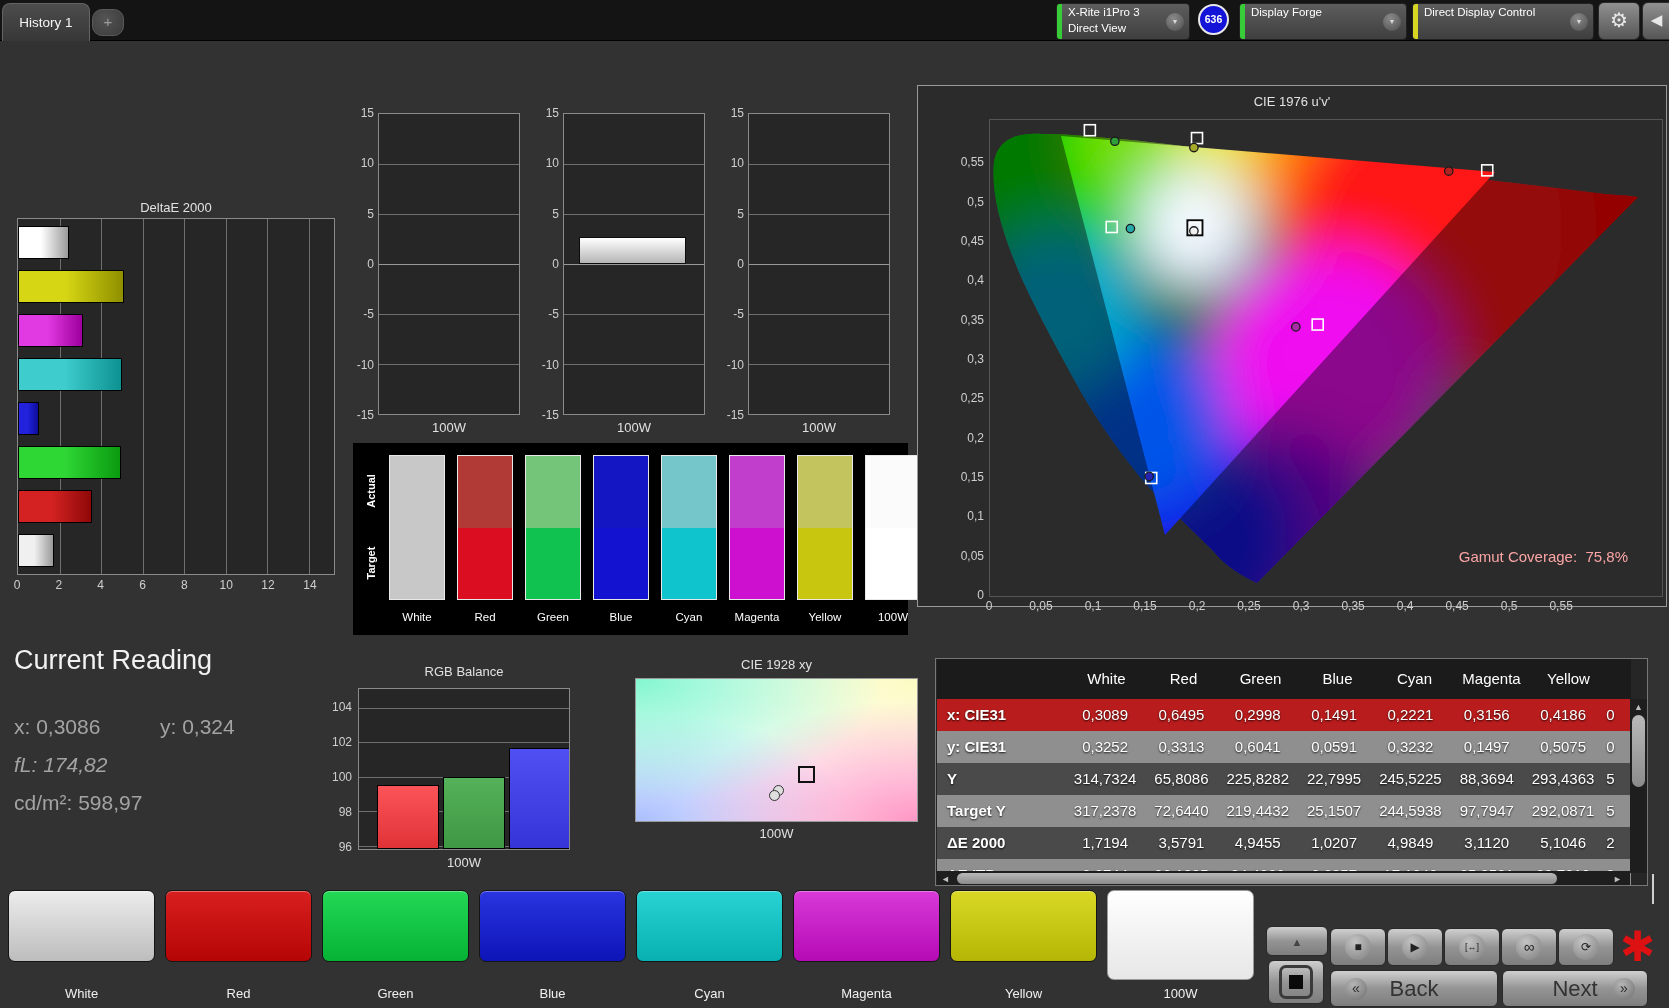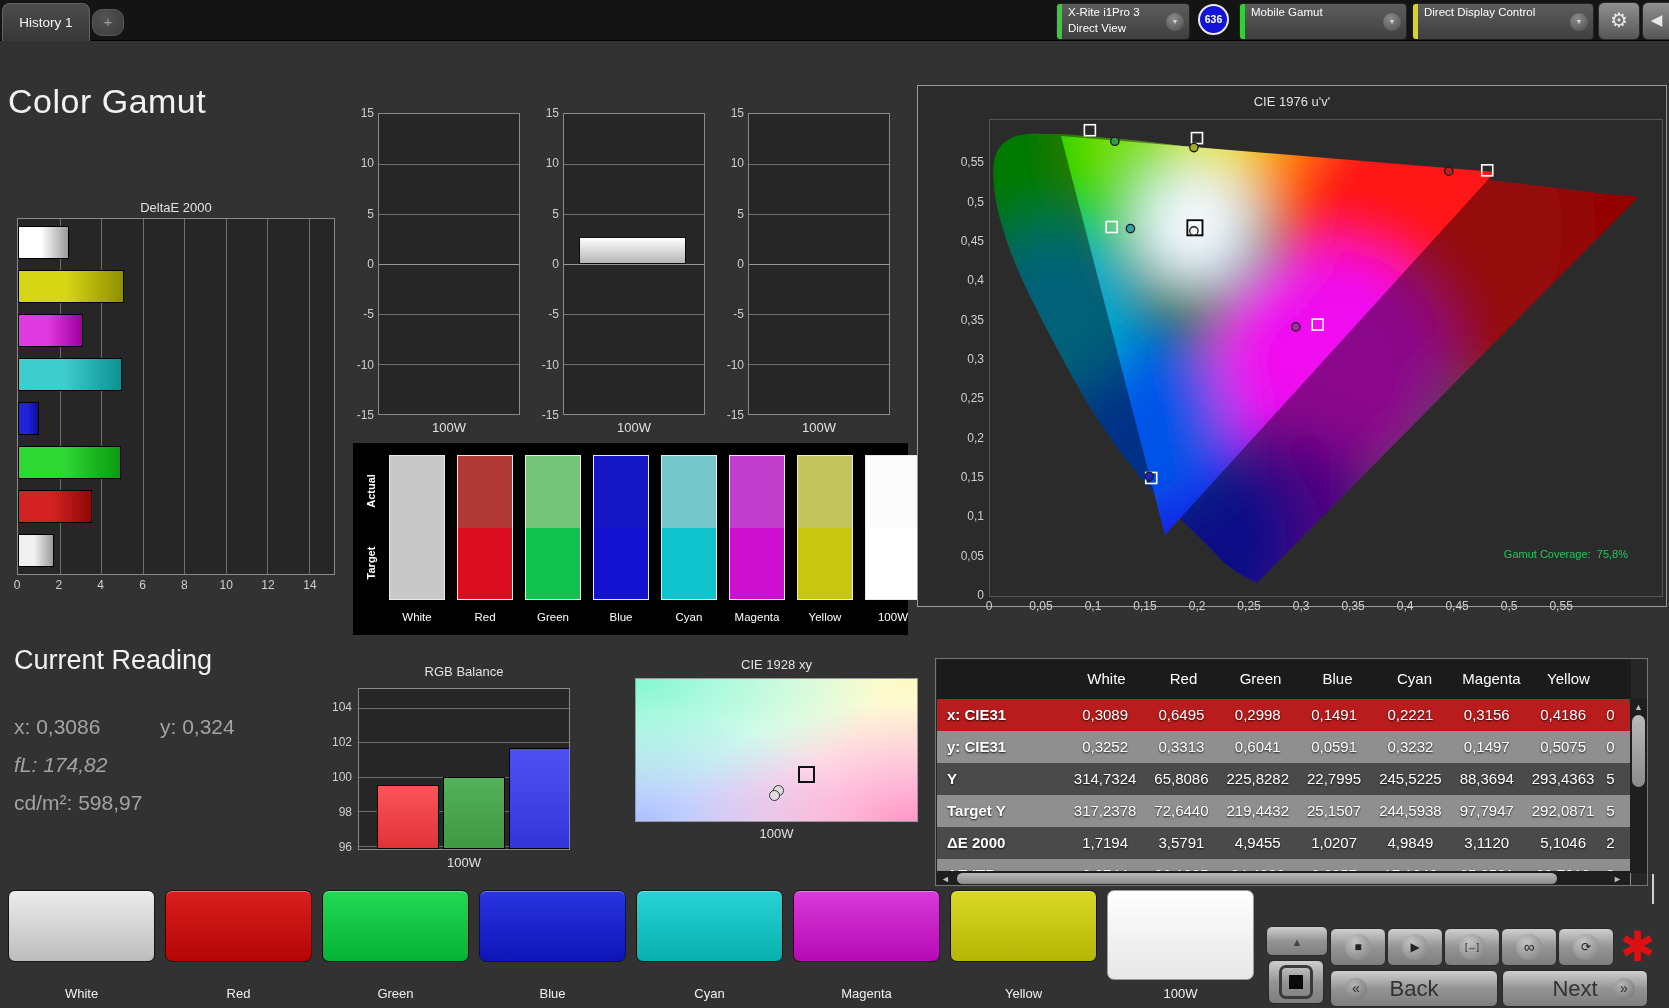--- a/index.html
+++ b/index.html
@@ -48,21 +48,21 @@
   #swatches{position:absolute;left:353px;top:443px;width:555px;height:192px;background:#000;}
   .vlab{position:absolute;left:-27px;width:90px;font-size:11px;font-weight:bold;color:#fff;text-align:center;
       transform:rotate(-90deg);}
   .swcol{width:56px;height:145px;border:1px solid #e8e8e8;box-sizing:border-box;}
   .swcol .half{width:100%;height:50%;}
   .swlab{width:58px;text-align:center;font-size:11.5px;color:#fff;}
   
   #cie76{position:absolute;left:917px;top:85px;width:750px;height:522px;background:#2b2b2b;border:1px solid #9a9a9a;box-sizing:border-box;}
   #cie76 .ptitle{position:absolute;left:0;top:8px;width:100%;}
   #cie76-plot{position:absolute;left:71px;top:33px;width:672px;height:476px;border:1px solid #555;box-sizing:content-box;}
-  #coverage{position:absolute;right:38px;top:462px;font-size:11px;color:#22c55e;}
+  #coverage{position:absolute;right:38px;top:462px;font-size:15px;color:#fca5a5;}
   
   #cr-title{position:absolute;left:14px;top:645px;font-size:27px;color:#f2f2f2;}
   .cr-val{position:absolute;font-size:21px;color:#a3a3a3;}
   
   #rgb-title{position:absolute;left:358px;top:664px;width:212px;}
   #rgb-plot{left:358px;top:688px;width:212px;height:162px;}
   .rgbbar{position:absolute;bottom:0;width:62px;border:1px solid #000;box-sizing:border-box;}
   #cie31-plot{position:absolute;left:635px;top:678px;width:283px;height:144px;border:1px solid #999;box-sizing:border-box;
     background:
       radial-gradient(ellipse at 0% 0%,rgba(110,245,200,.85),rgba(110,245,200,0) 62%),
@@ -110,33 +110,32 @@
 
     <div class="dd" style="left:1056px;width:132px;">
       <div class="bar" id="meter-accent" style="background: rgb(56, 204, 56);"></div>
       <div class="t1">X-Rite i1Pro 3</div>
       <div class="t2">Direct View</div>
       <div class="chev">▼</div>
     </div>
     <div id="badge" style="background: rgb(20, 20, 216);">636</div>
     <div class="dd" style="left:1239px;width:166px;">
       <div class="bar" id="source-accent" style="background: rgb(56, 204, 56);"></div>
-      <div class="t1">Mobile Gamut</div>
+      <div class="t1">Display Forge</div>
       <div class="chev">▼</div>
     </div>
     <div class="dd" style="left:1412px;width:180px;">
       <div class="bar" id="display-accent" style="background: rgb(214, 214, 34);"></div>
       <div class="t1">Direct Display Control</div>
       <div class="chev">▼</div>
     </div>
     <div class="sqbtn" style="left:1598px;width:40px;font-size:20px;line-height:34px;"><span>⚙</span></div>
     <div class="sqbtn" style="left:1642px;width:27px;border-radius:6px 0 0 6px;font-size:15px;line-height:34px;"><span>◀</span></div>
   </div>
 
-  <div id="page-title">Color Gamut</div>
 
   <div class="chart-title abs" style="left:17px;top:200px;width:318px;">DeltaE 2000</div>
   <div id="deltae-plot" class="plot" style="left:17px;top:218px;width:318px;height:357px;">
       <div class="vgrid" style="left: 13.1579%;"></div>
       <div class="vgrid" style="left: 26.3158%;"></div>
       <div class="vgrid" style="left: 39.4737%;"></div>
       <div class="vgrid" style="left: 52.6316%;"></div>
       <div class="vgrid" style="left: 65.7895%;"></div>
       <div class="vgrid" style="left: 78.9474%;"></div>
       <div class="vgrid" style="left: 92.1053%;"></div>

